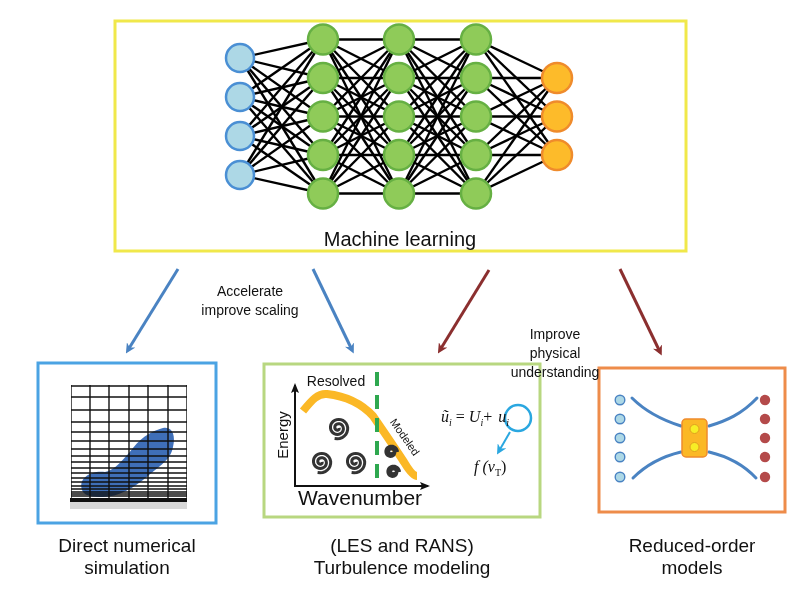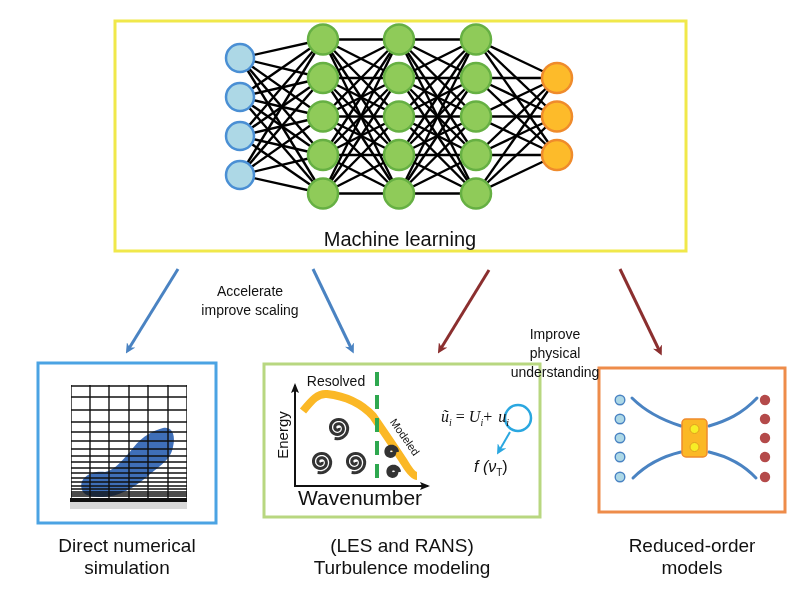--- a/index.html
+++ b/index.html
@@ -244,21 +244,21 @@
 <div class="lbl" style="left:375px; top:430px; width:60px; font-size:11px; line-height:14px; transform:rotate(55deg);">Modeled</div>
 <div class="lbl" style="left:298px; top:489px; width:110px; font-size:21px; line-height:18px;">Wavenumber</div>
 <div class="lbl" style="left:248px; top:426px; width:70px; font-size:15px; line-height:18px; transform:rotate(-90deg);">Energy</div>
 
 <div style="position:absolute; left:441px; top:408px; font-size:16px; font-style:italic; font-family:'Liberation Serif', serif; white-space:nowrap;">
   <span>ũ</span><sub style="font-size:10px;">i</sub>
   <span style="font-style:normal;">=</span>
   <span>U</span><sub style="font-size:10px;">i</sub><span style="font-style:normal;">+</span>
   <span style="margin-left:2px;">u</span><sub style="font-size:10px;">i</sub>
 </div>
-<div style="position:absolute; left:474px; top:458px; font-size:16px; font-style:italic; font-family:Liberation Sans, sans-serif; white-space:nowrap;">
+<div style="position:absolute; left:474px; top:458px; font-size:16px; font-style:italic; font-family:Liberation Serif, serif; white-space:nowrap;">
   <span>f (ν</span><sub style="font-size:10px; font-style:normal;">T</sub><span style="font-style:normal;">)</span>
 </div>
 
 <div class="lbl" style="left:22px; top:535px; width:210px;">
   <div>Direct numerical</div>
   <div>simulation</div>
 </div>
 <div class="lbl" style="left:282px; top:535px; width:240px;">
   <div>(LES and RANS)</div>
   <div>Turbulence modeling</div>

